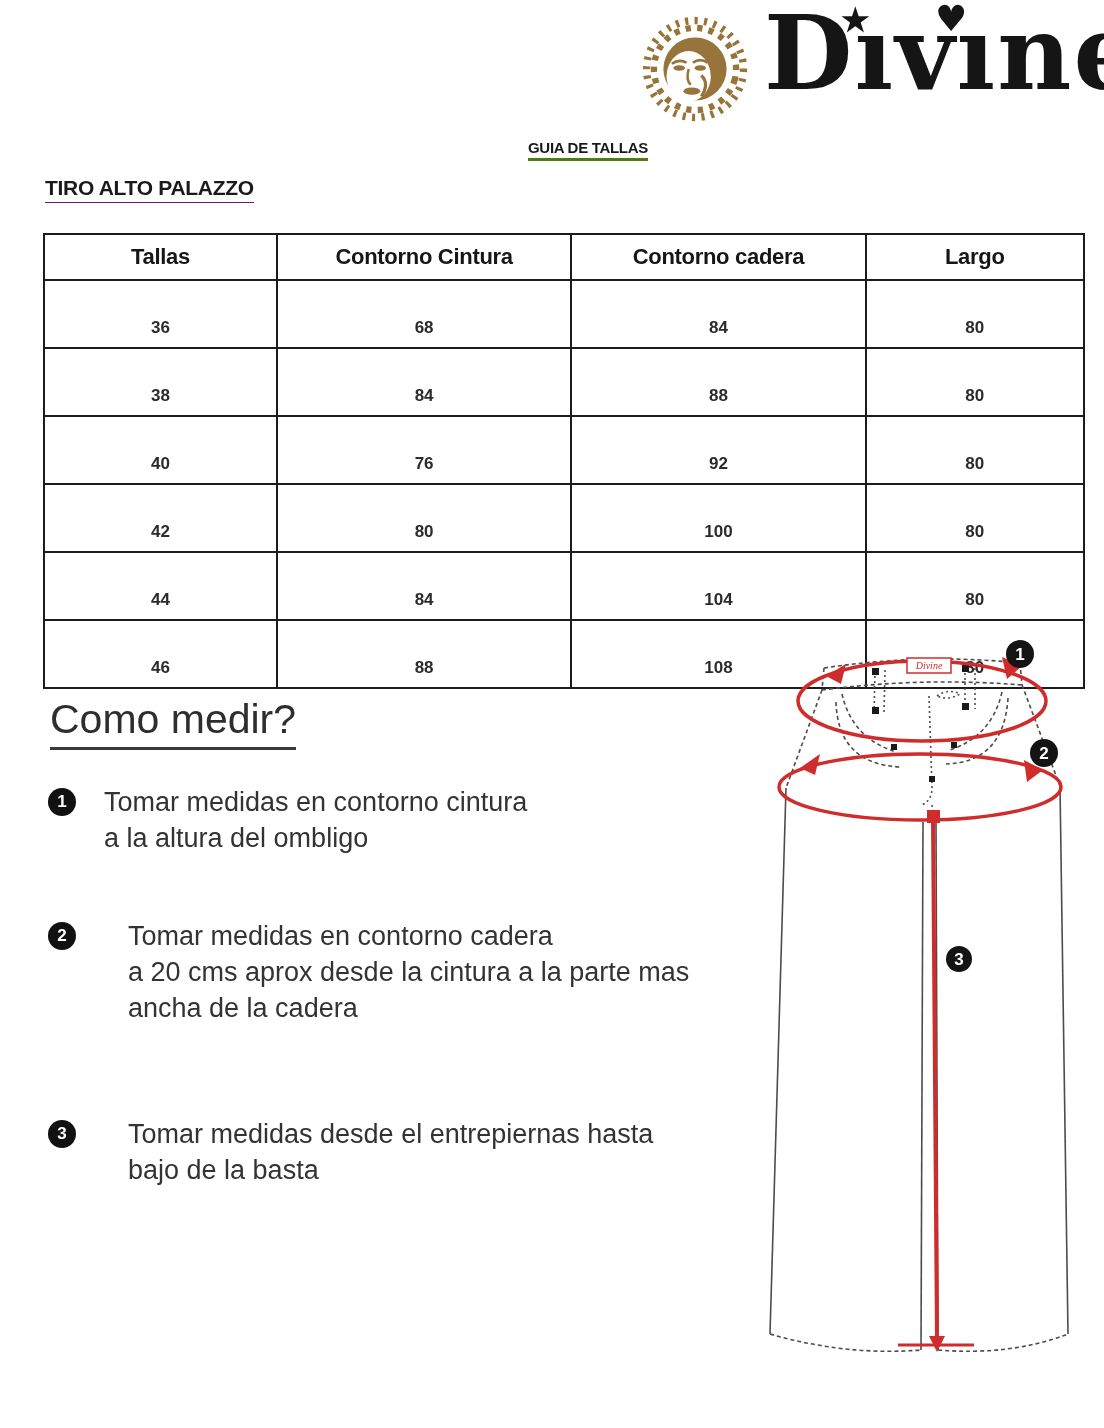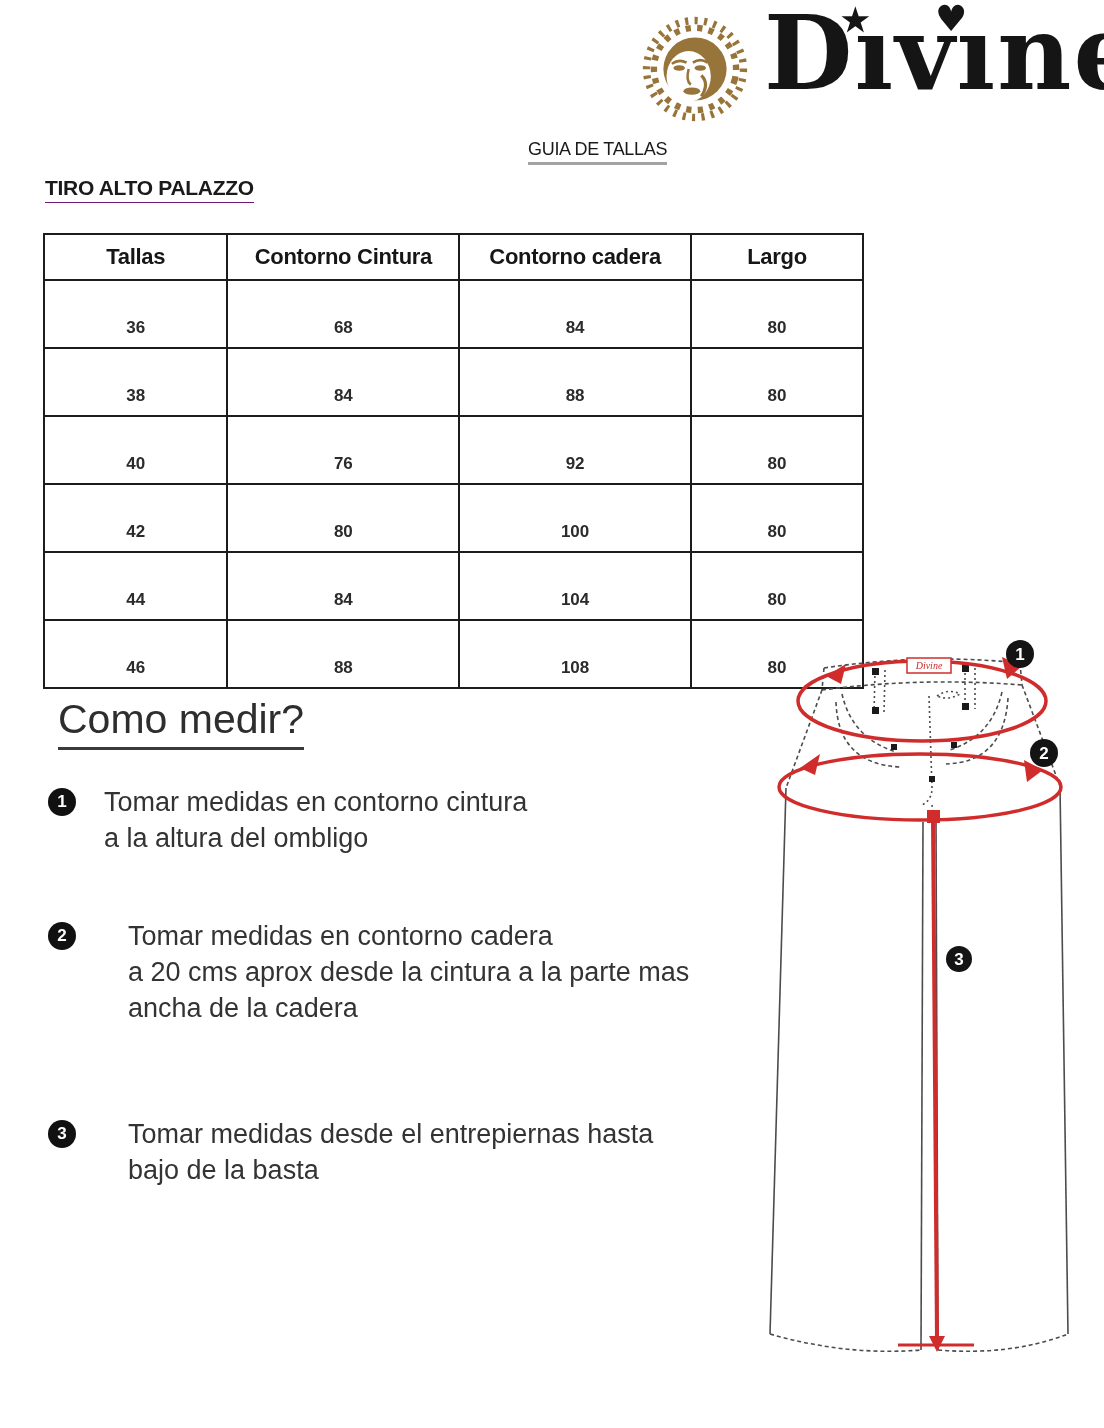--- a/index.html
+++ b/index.html
@@ -24,47 +24,47 @@
     position:absolute;left:77px;top:16px;
     font-size:32px;line-height:32px;letter-spacing:0;
   }
   .wordmark .heart{
     position:absolute;left:171px;top:12px;
     font-size:36px;line-height:36px;letter-spacing:0;
   }
   
   .doc-title{
     position:absolute;left:528px;top:139px;
-    font-size:18px;font-weight:normal;letter-spacing:-0.3px;
-    border-bottom:3px solid #a3a3a3;padding-bottom:2px;color:#1a1a1a;
+    font-size:15px;font-weight:bold;letter-spacing:-0.3px;
+    border-bottom:3px solid #4d7c0f;padding-bottom:2px;color:#1a1a1a;
   }
   .doc-subtitle{
     position:absolute;left:45px;top:176px;
     font-size:21px;font-weight:bold;letter-spacing:-0.3px;
     border-bottom:1px solid #701a75;padding-bottom:2px;color:#1a1a1a;
   }
   
   table.sizes{
-    position:absolute;left:43px;top:233px;width:821px;
+    position:absolute;left:43px;top:233px;width:1042px;
     border-collapse:collapse;table-layout:fixed;
   }
   table.sizes col.c1{width:22.4%;} table.sizes col.c2{width:28.3%;}
   table.sizes col.c3{width:28.3%;} table.sizes col.c4{width:21%;}
   table.sizes th,table.sizes td{border:2px solid #1c1c1c;text-align:center;font-weight:bold;}
   table.sizes th{
     height:42px;font-size:22px;font-weight:bold;letter-spacing:-0.3px;
     vertical-align:middle;color:#161616;
   }
   table.sizes td{
     height:56px;font-size:17px;vertical-align:bottom;
     padding-bottom:9px;color:#2b2b2b;
   }
   
   .measure-heading{
-    position:absolute;left:58px;top:696px;
+    position:absolute;left:50px;top:696px;
     font-size:41px;color:#2e2e2e;
     border-bottom:3px solid #3a3a3a;padding-bottom:4px;text-align:right;
   }
   .step{position:absolute;left:48px;}
   .step .bullet{
     position:absolute;left:0;top:4px;
     width:28px;height:28px;border-radius:50%;
     background:#111;color:#fff;font-size:17px;font-weight:bold;
     display:flex;align-items:center;justify-content:center;
   }

